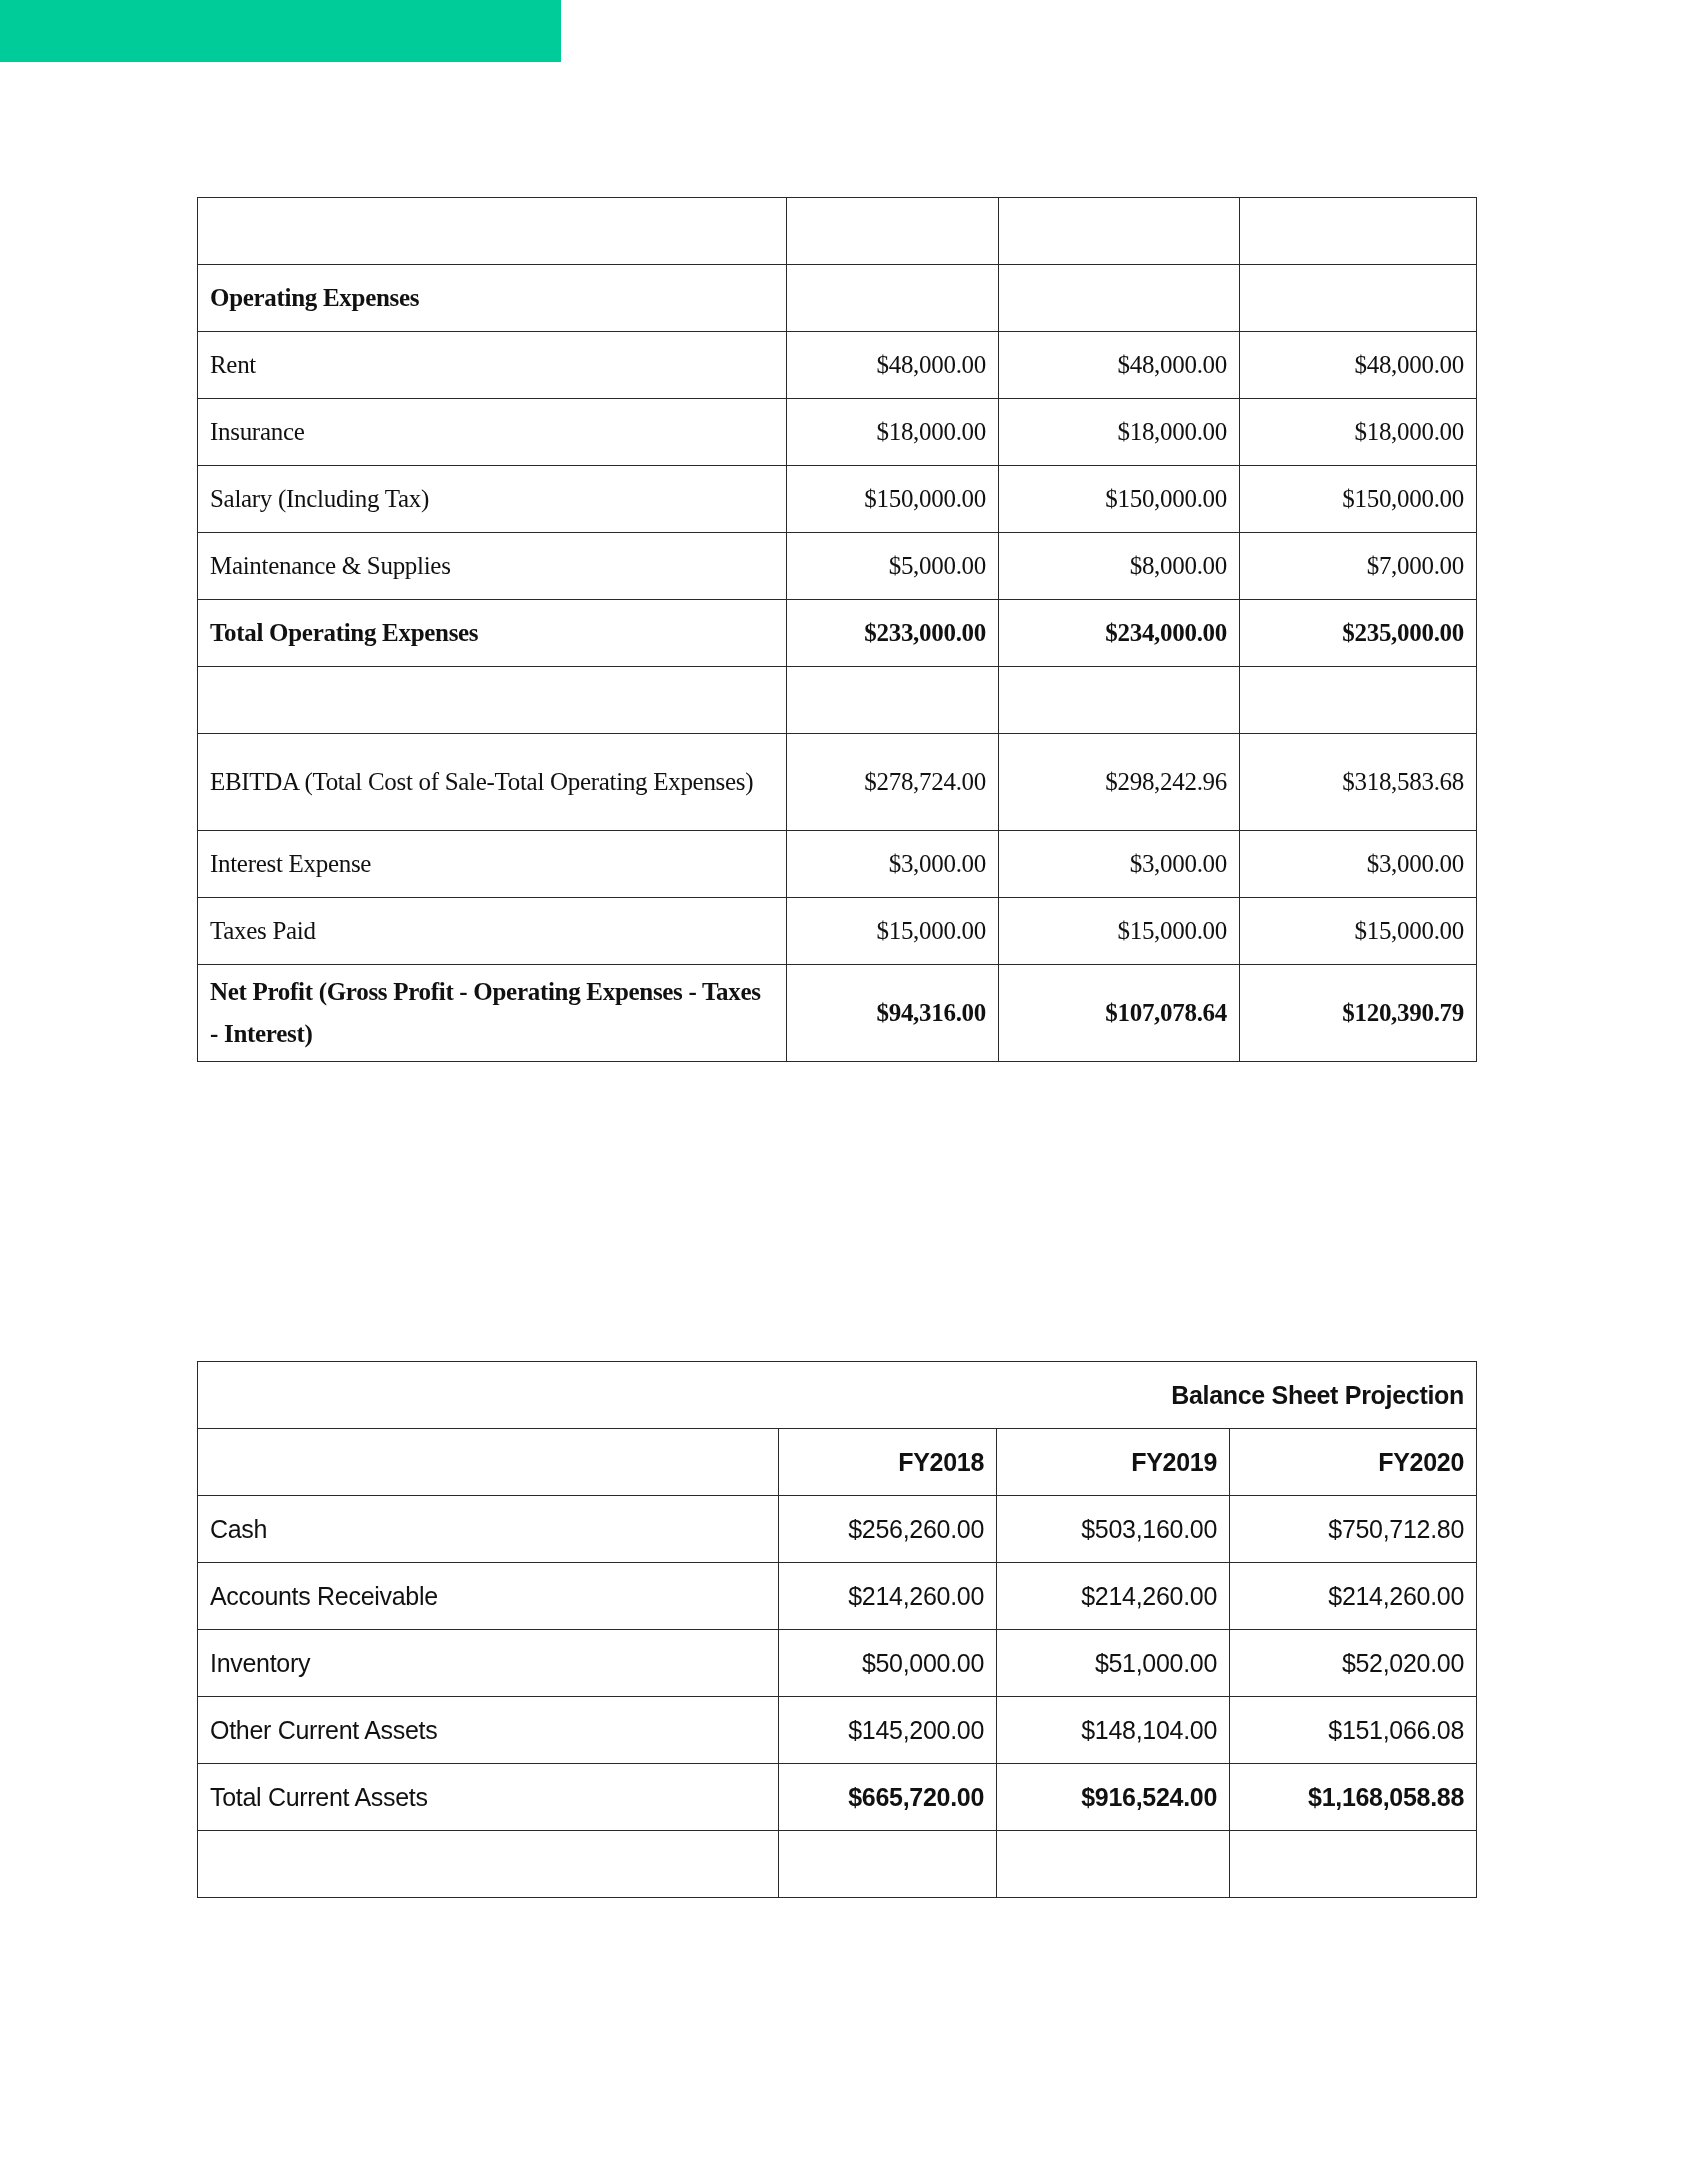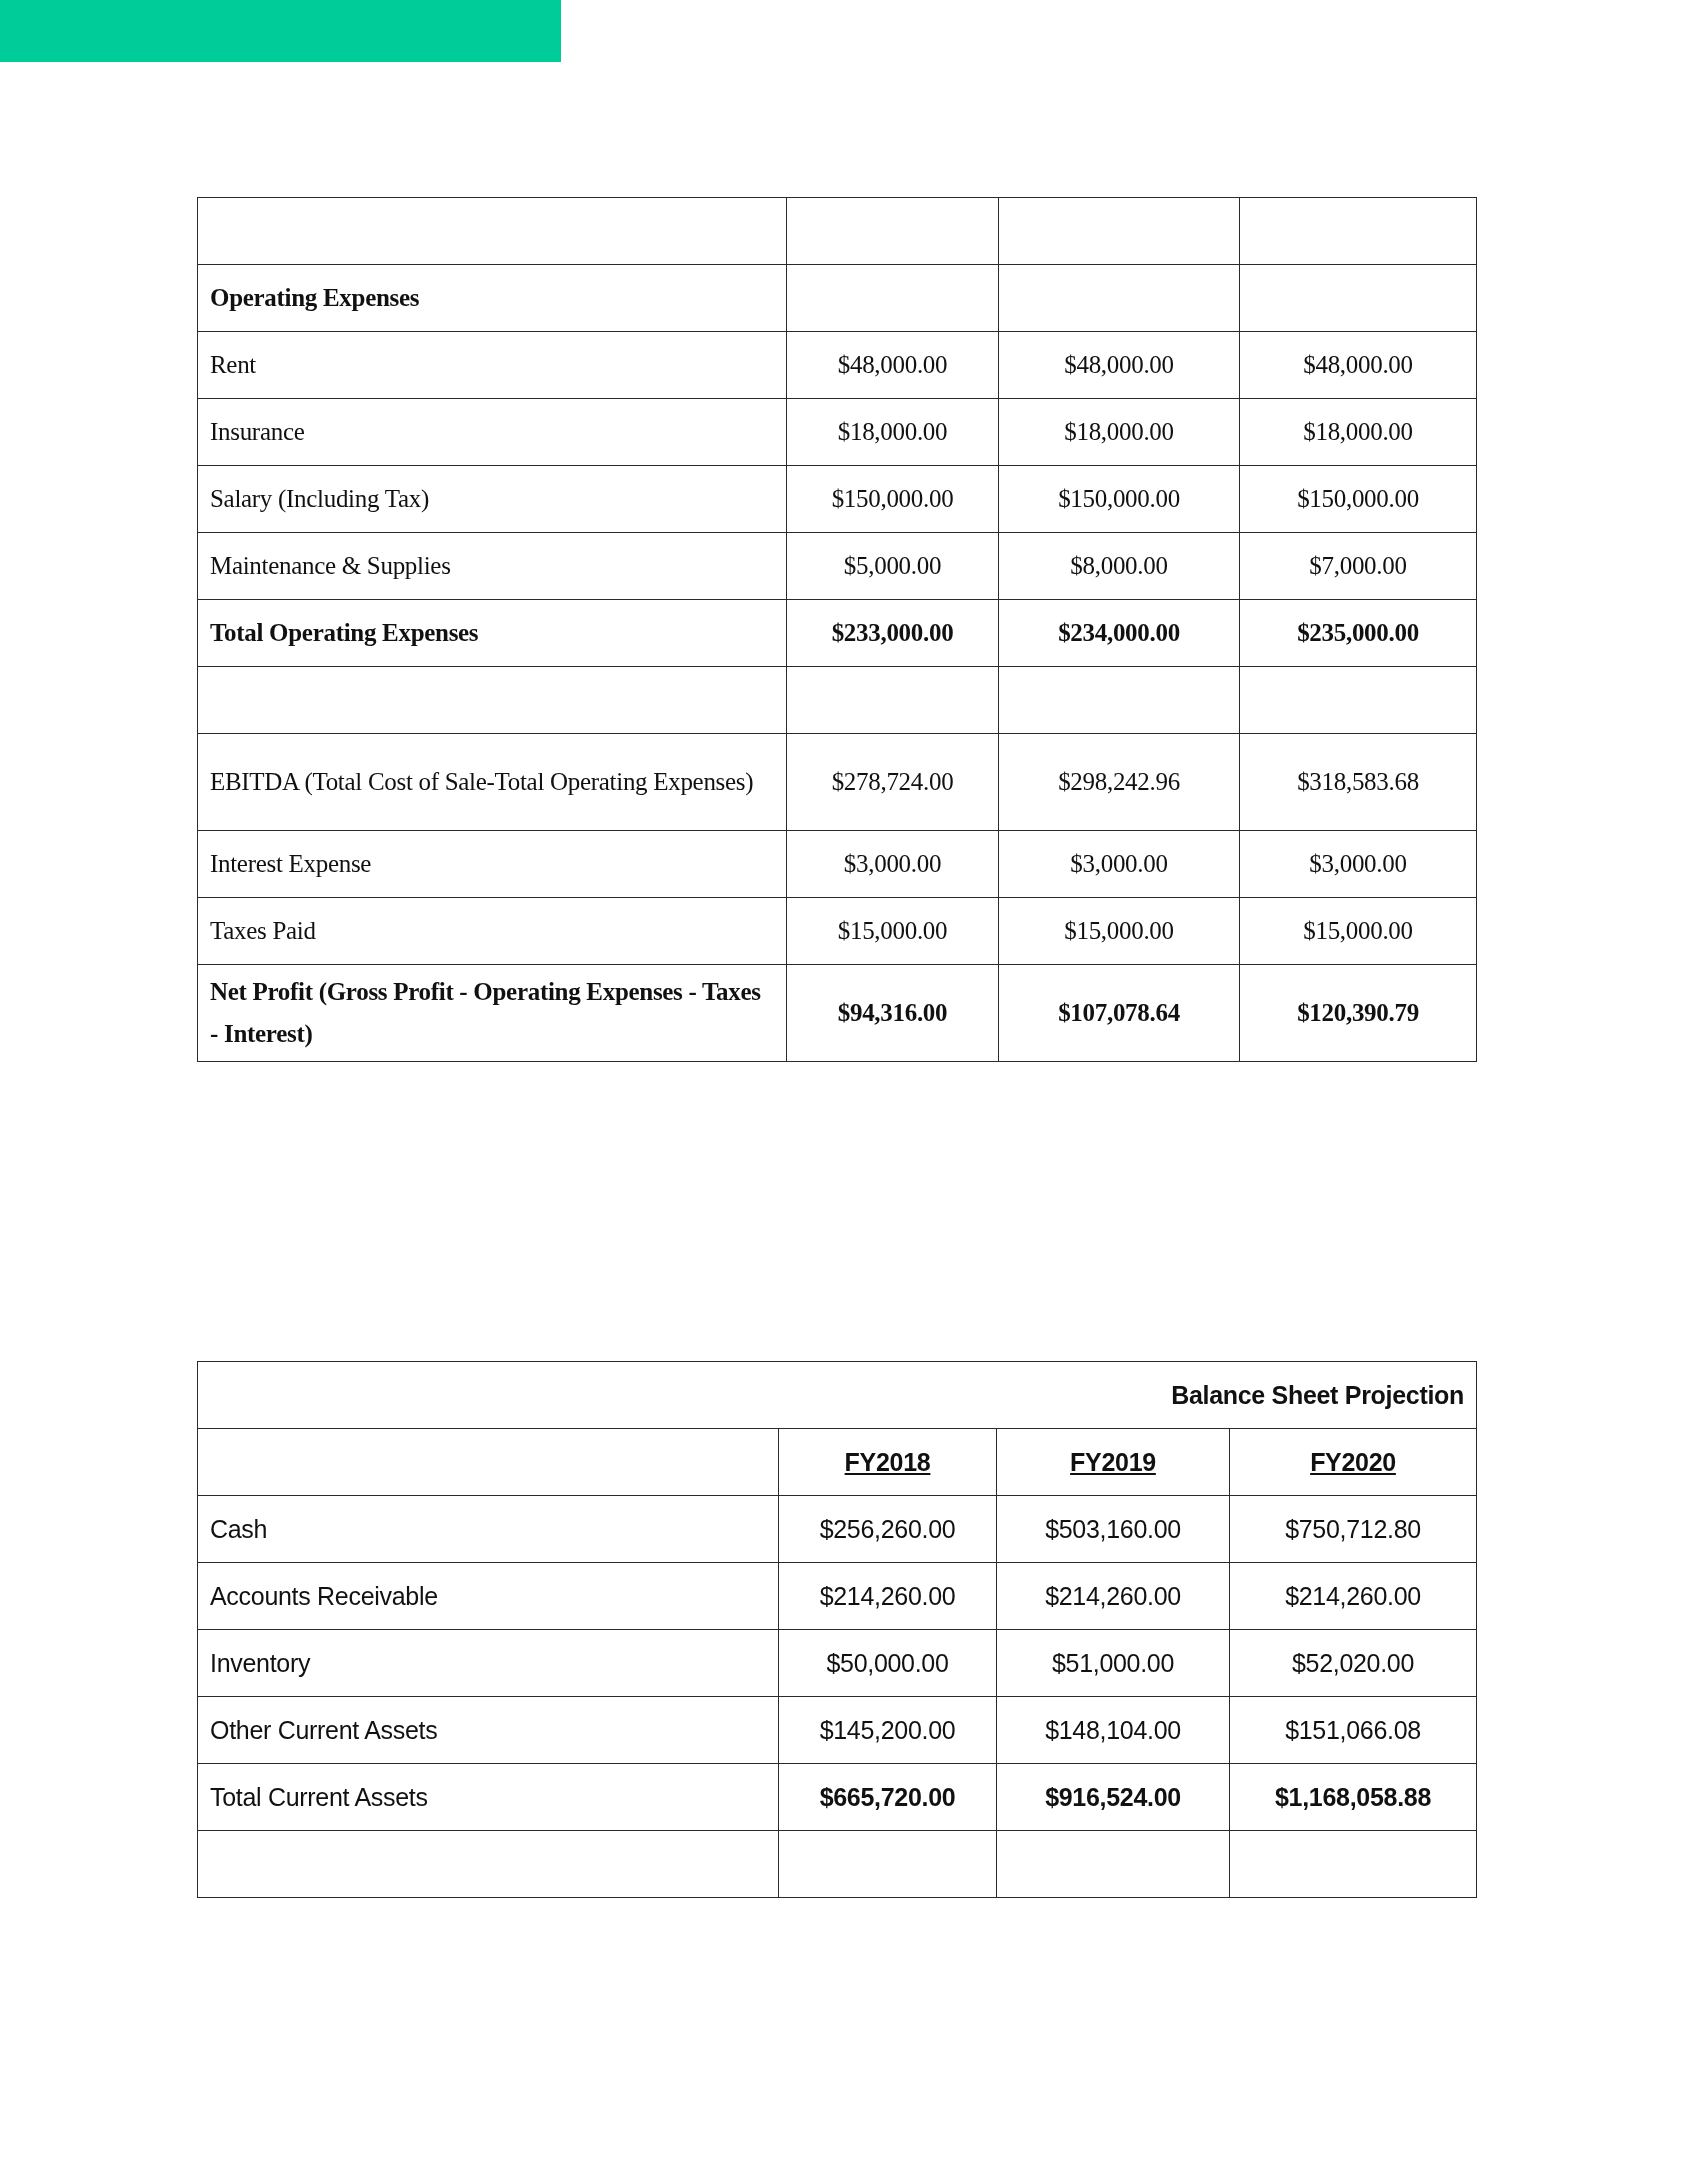--- a/index.html
+++ b/index.html
@@ -28,28 +28,28 @@
     table.fin td {
       border: 1.3px solid #2a2a2a;
       font-size: 25px;
       line-height: 42px;
       padding: 0 12px;
       vertical-align: middle;
       height: 67px;
       box-sizing: border-box;
       letter-spacing: -0.3px;
     }
-    table.fin td.num { text-align: center; }
+    table.fin td.num { text-align: right; }
     table.fin td.label { text-align: left; }
     table.fin tr.tall td { height: 97px; }
     table.fin .bold { font-weight: bold; }
     #t1 { top: 197px; font-family: Liberation Serif, serif; }
     #t2 { top: 1361px; }
     #t2 td.title { text-align: right; font-weight: bold; }
-    #t2 td.head { text-align: center; font-weight: bold; text-decoration: underline; }
+    #t2 td.head { text-align: right; font-weight: bold; }
   </style>
 </head>
 <body>
 
 <div class="accent-bar"></div>
 
 <table class="fin" id="t1">
   <colgroup>
     <col style="width:589px">
       <col style="width:212px">

